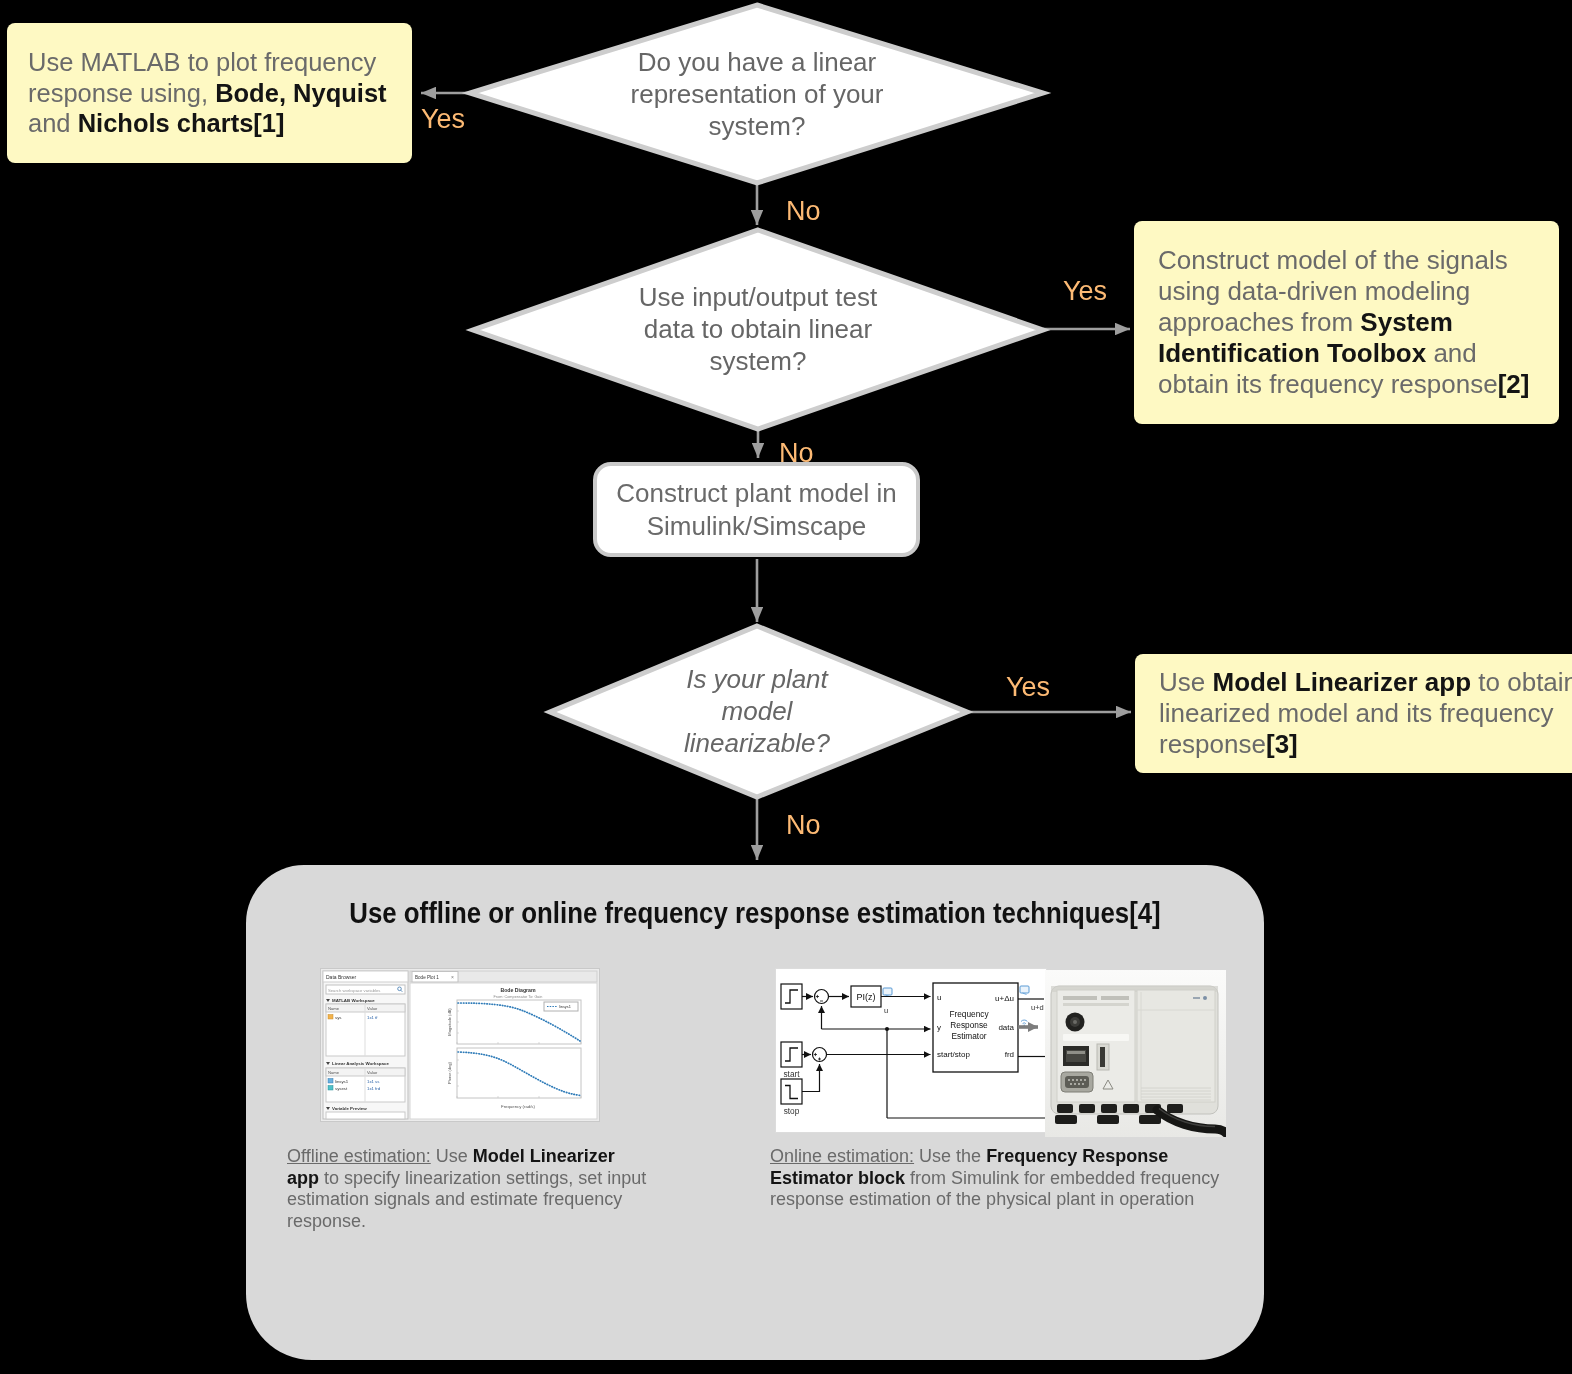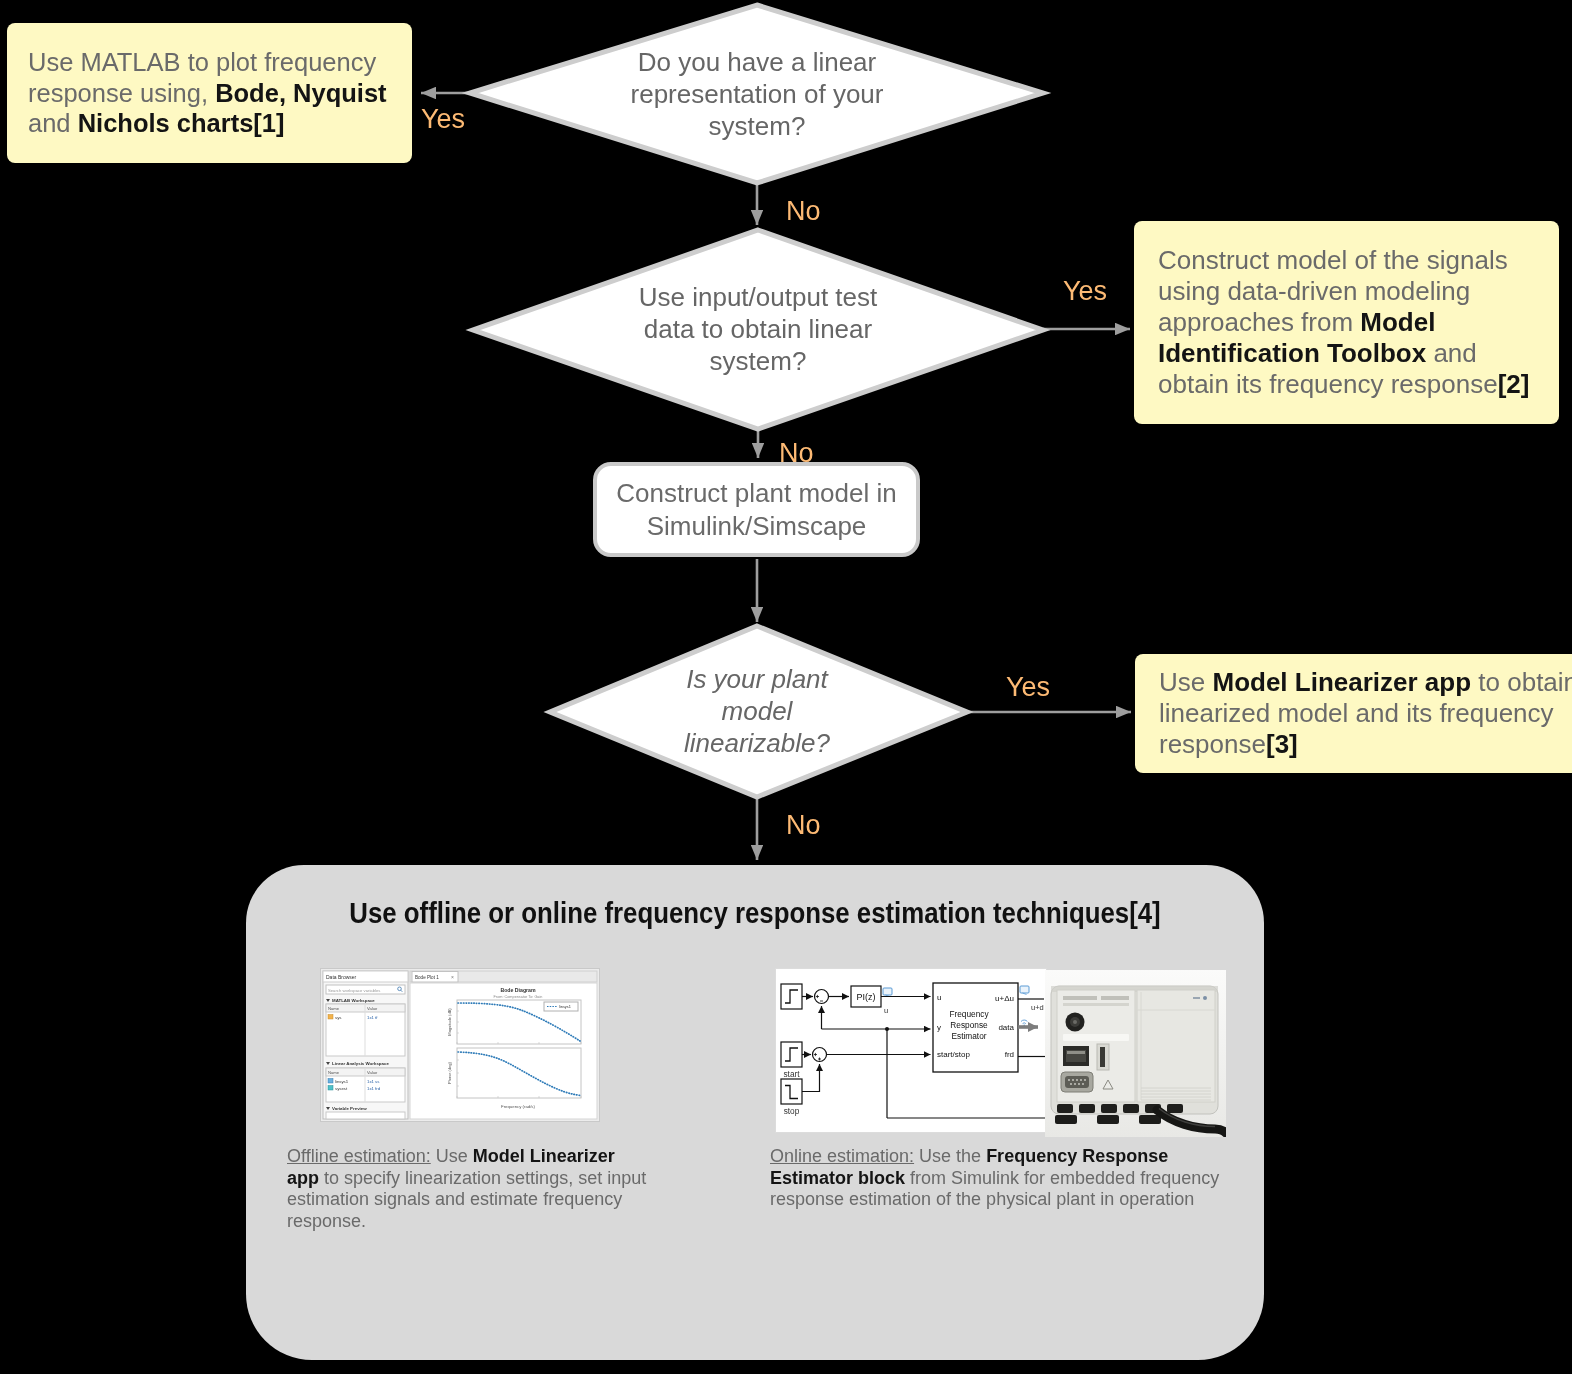--- a/index.html
+++ b/index.html
@@ -47,21 +47,21 @@
     <polygon points="757,5 1043,93 757,183 470,93" fill="#ffffff" stroke="#cdcdcd" stroke-width="5"></polygon>
     <polygon points="758,230 1043,330 758,429 473,330" fill="#ffffff" stroke="#cdcdcd" stroke-width="5"></polygon>
     <polygon points="757,626 967,712 757,797 550,712" fill="#ffffff" stroke="#cdcdcd" stroke-width="5"></polygon>
   </svg>
 
   <div class="abs graybox" style="left:7px;top:23px;width:405px;height:140px;padding:0 10px 0 21px;font-size:25.5px;">
     <div><span>Use MATLAB to plot frequency response using, </span><b>Bode, Nyquist</b><span> and </span><b>Nichols charts[1]</b></div>
   </div>
 
   <div class="abs graybox" style="left:1134px;top:221px;width:425px;height:203px;padding:0 12px 0 24px;">
-    <div><span>Construct model of the signals using data-driven modeling approaches from </span><b>Model Identification Toolbox</b><span> and obtain its frequency response</span><b>[2]</b></div>
+    <div><span>Construct model of the signals using data-driven modeling approaches from </span><b>System Identification Toolbox</b><span> and obtain its frequency response</span><b>[2]</b></div>
   </div>
 
   <div class="abs graybox" style="left:1135px;top:654px;width:482px;height:119px;padding:0 10px 0 24px;">
     <div><span>Use </span><b>Model Linearizer app</b><span> to obtain a linearized model and its frequency response</span><b>[3]</b></div>
   </div>
 
   <div class="abs dtext" style="left:612px;top:40px;width:290px;height:110px;">Do you have a linear representation of your system?</div>
 
   <div class="abs process" style="left:593px;top:462px;width:327px;height:95px;padding:0 12px;">
     <span>Construct plant model in Simulink/Simscape</span>

